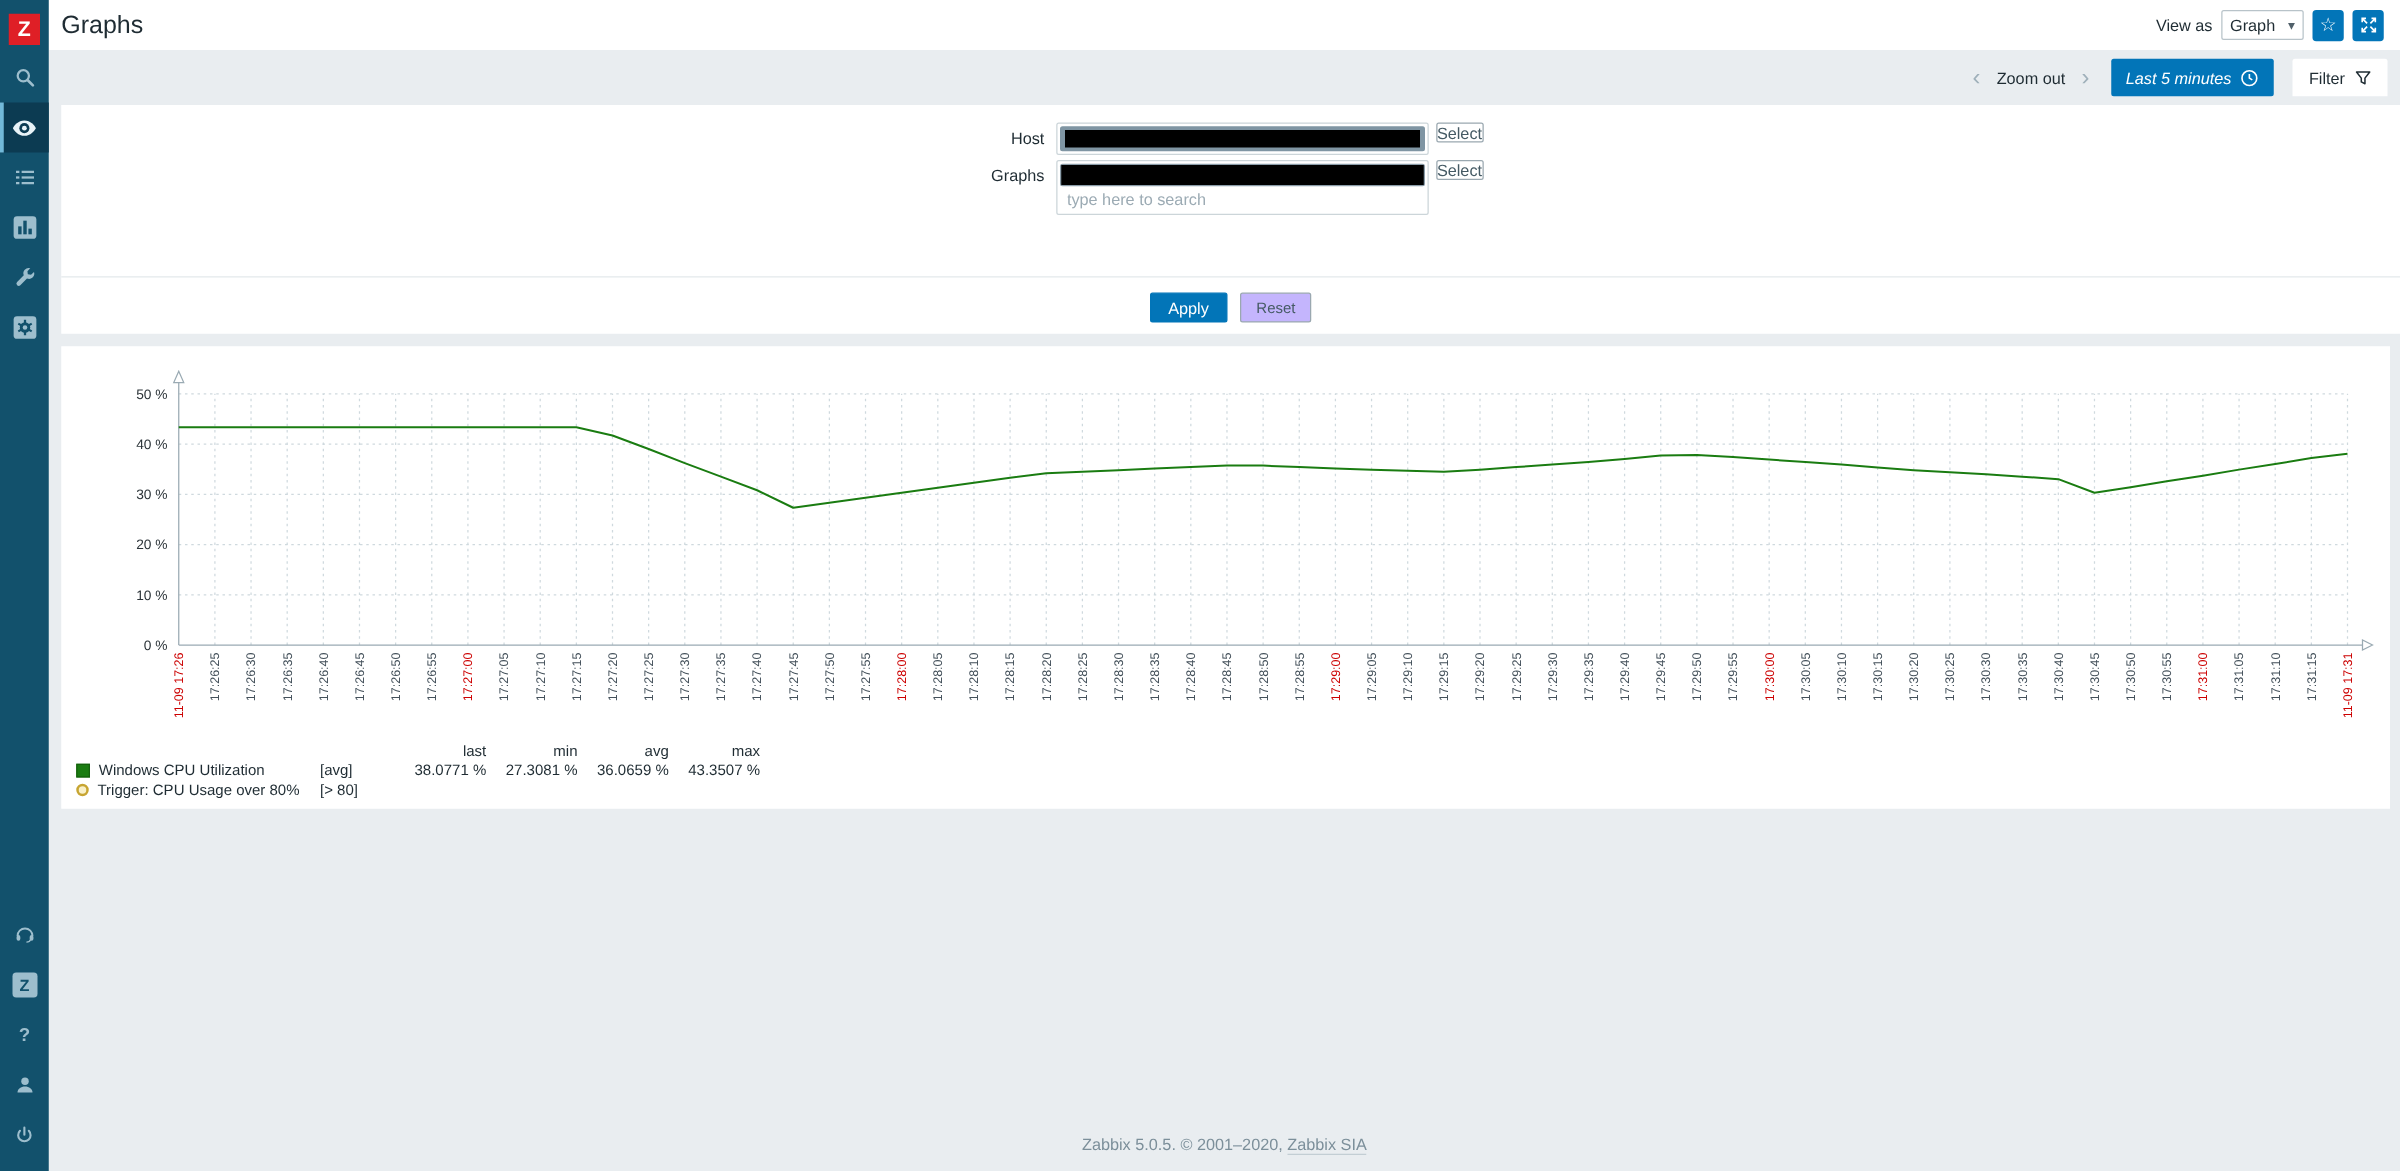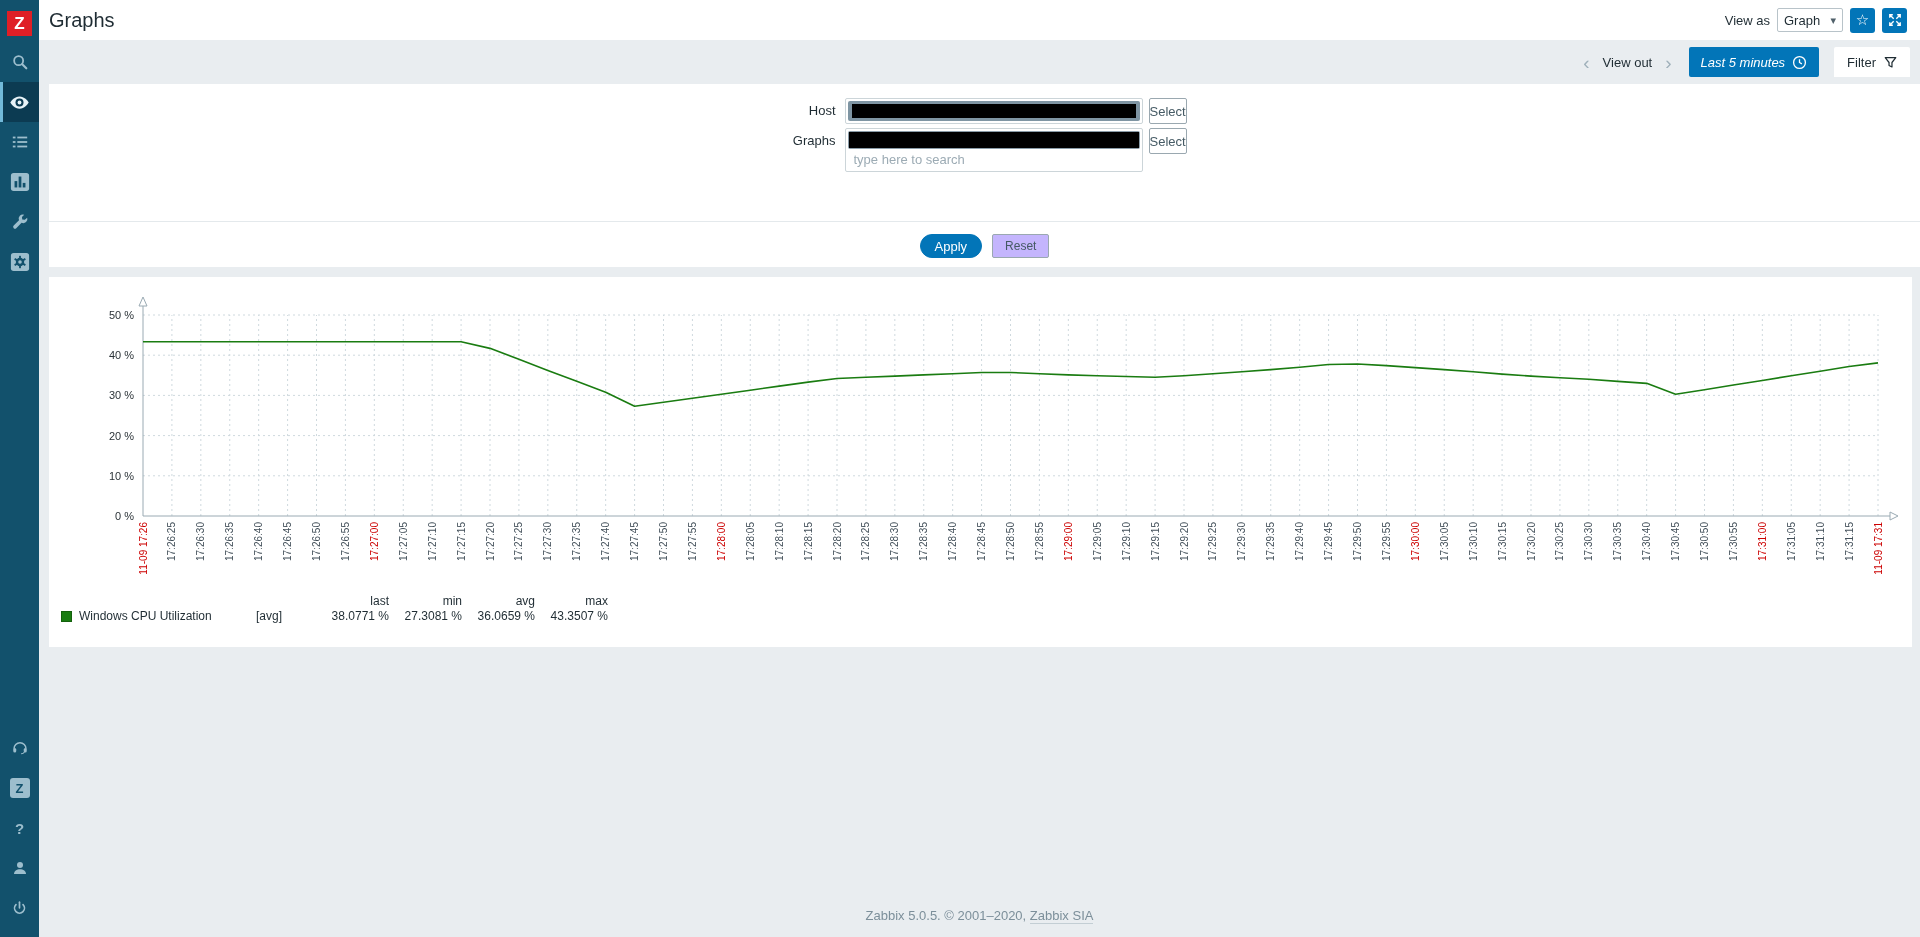--- a/index.html
+++ b/index.html
@@ -49,31 +49,31 @@
   .input-shell { width:298px; border:1px solid #ccd5d9; background:#fff; border-radius:2px; }
   .host-shell { height:26px; padding:2px; }
   .ms-chip { height:20px; background:#7f95a3; border-radius:2px; padding:3px 4px; }
   .ms-chip .redact { height:14px; background:#000; }
   .graphs-shell { height:44px; padding:2px; }
   .graphs-chip { height:18px; background:#8a9ca8; border-radius:2px; padding:1px; margin-bottom:1px; }
   .graphs-chip .redact { height:16px; background:#000; }
   .ms-search { border:none; outline:none; width:100%; height:18px; font-size:13px; padding:0 6px;
                font-family:"Liberation Sans", sans-serif; color:#1f2c33; }
   .ms-search::placeholder { color:#9cabb4; }
-  .btn-select { height:26px; margin-left:6px; background:#fff; border:1px solid #9aa8b0; border-radius:2px;
+  .btn-select { height:16px; margin-left:6px; background:#fff; border:1px solid #9aa8b0; border-radius:2px;
                 font-size:13px; color:#455a64; padding:0 0; font-family:"Liberation Sans", sans-serif; }
   .seg { display:flex; }
   .seg-btn { height:26px; font-size:13px; padding:0 13px; border:1px solid #9aa8b0; background:#fff; color:#1f2c33;
              font-family:"Liberation Sans", sans-serif; }
   .seg-btn.on { background:#788e9a; border-color:#788e9a; color:#fff; }
   .seg-btn:first-child { border-radius:2px 0 0 2px; border-right:none; }
   .seg-btn:last-child  { border-radius:0 2px 2px 0; }
   .filter-sep { position:absolute; left:0; right:0; top:137px; border-top:1px solid #e4e9ec; }
   .filter-actions { position:absolute; left:0; right:0; top:150px; display:flex; justify-content:center; gap:10px; }
-  .btn-apply { height:24px; background:#0275b8; color:#fff; border:1px solid #0275b8; border-radius:12px;
+  .btn-apply { height:24px; background:#0275b8; color:#fff; border:1px solid #0275b8; border-radius:2px;
                font-size:13px; padding:0 14px; font-family:"Liberation Sans", sans-serif; }
   .btn-reset { height:24px; background:#c4b5fd; color:#455a64; border:1px solid #9aa8b0; border-radius:2px;
                font-size:12px; padding:1px 12px; font-family:"Liberation Sans", sans-serif; }
 
   
   .graph-card { position:absolute; left:49px; top:277px; width:1863px; height:370px; background:#fff; }
   .graph-title { position:absolute; top:8px; left:0; right:0; display:flex; align-items:center; justify-content:center; gap:8px; }
   .redact-box { width:353px; height:18px; background:#000; }
   .graph-title span { font-size:14px; color:#1f2c33; }
   .graph-svg { position:absolute; left:0; top:19px; }
@@ -205,21 +205,21 @@
         </g>
       </svg>
     </button>
   </div>
 </div>
 
 <div class="tabstrip">
   <span class="chev clickable">
     <span>‹</span>
   </span>
-  <span class="zoomout-label clickable">View out</span>
+  <span class="zoomout-label clickable">Zoom out</span>
   <span class="chev clickable">
     <span>›</span>
   </span>
   <div class="time-tab clickable">
     <span>Last 5 minutes</span>
     <svg viewBox="0 0 16 16" width="15" height="15">
       <circle cx="8" cy="8" r="6.3" fill="none" stroke="#fff" stroke-width="1.4"></circle>
       <path d="M8 4.5V8l2.5 1.5" fill="none" stroke="#fff" stroke-width="1.4"></path>
     </svg>
   </div>
@@ -414,18 +414,25 @@
       <div class="lg-name">
         <span class="swatch-sq"></span>
         <span>Windows CPU Utilization</span>
       </div>
       <div class="lg-fn">[avg]</div>
       <div class="lg-v">38.0771 %</div>
       <div class="lg-v">27.3081 %</div>
       <div class="lg-v">36.0659 %</div>
       <div class="lg-v">43.3507 %</div>
     </div>
+    <div class="lg-row">
+      <div class="lg-name">
+        <span class="swatch-ci"></span>
+        <span>Trigger: CPU Usage over 80%</span>
+      </div>
+      <div class="lg-fn">[&gt; 80]</div>
+    </div>
   </div>
 </div>
 
 <div class="footer">
   <span>Zabbix 5.0.5. © 2001–2020, </span><a href="#" class="clickable">Zabbix SIA</a>
 </div>
 
 </body></html>

